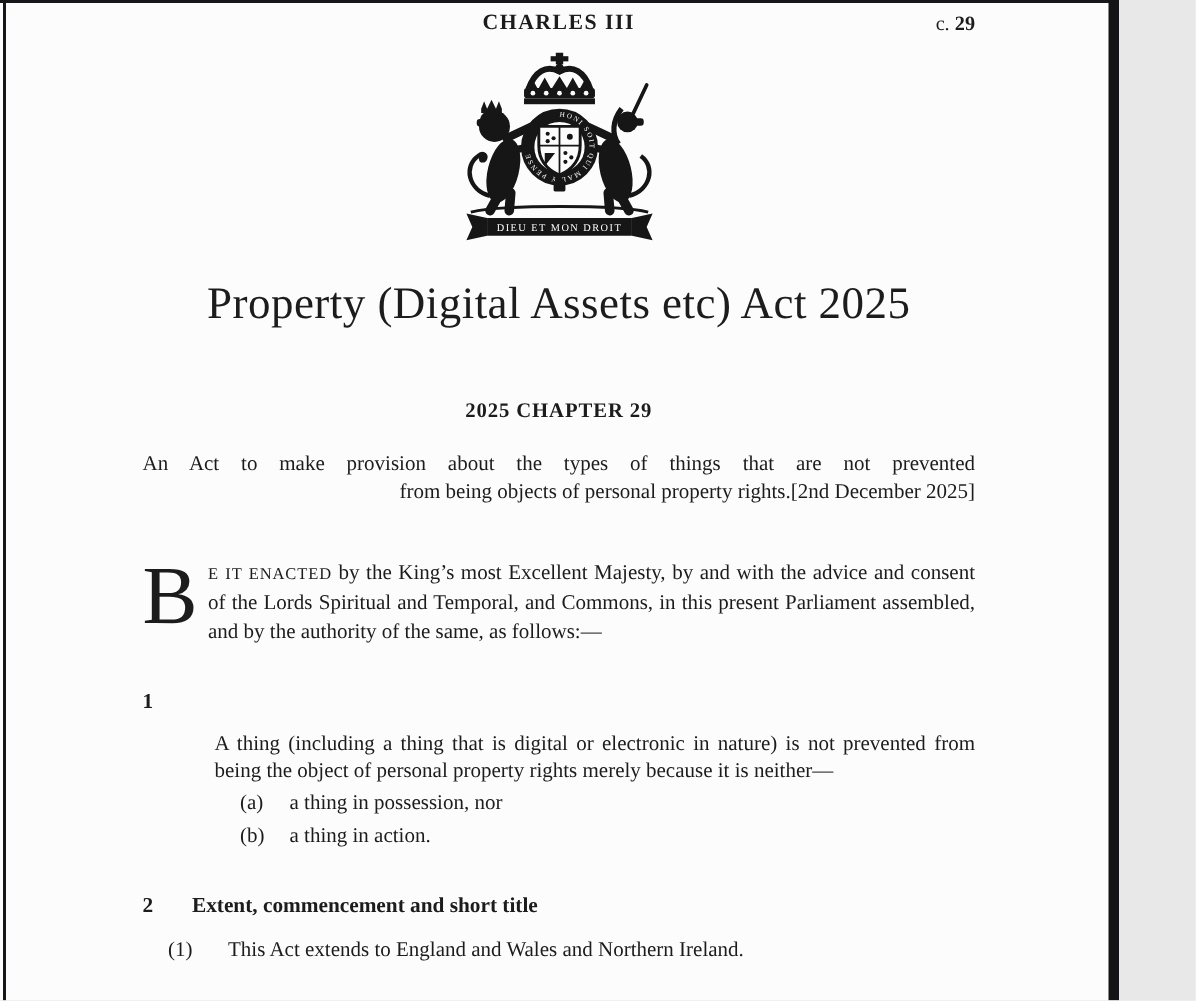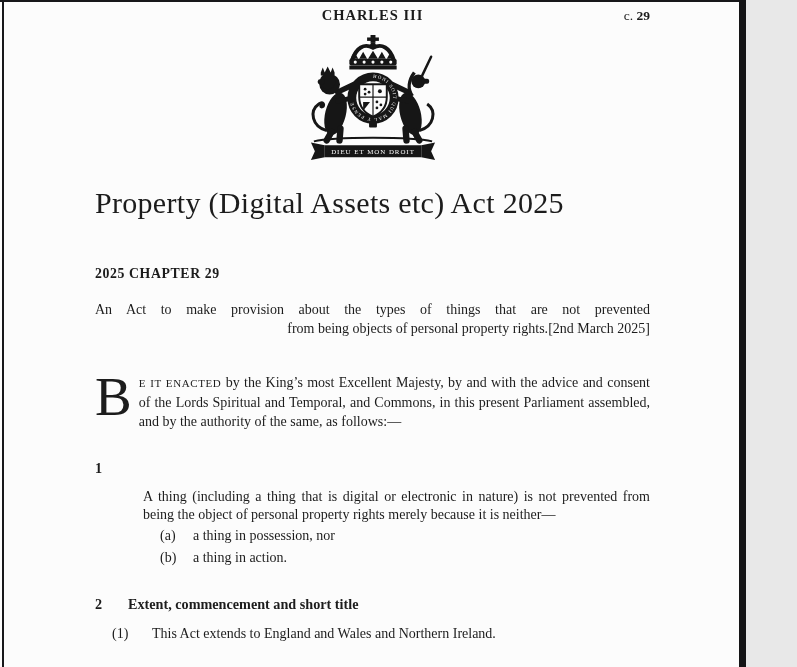--- a/index.html
+++ b/index.html
@@ -13,22 +13,22 @@
 
   .doc{position:absolute;left:95px;top:0;width:555px;}
 
   .masthead{position:relative;margin-top:7px;height:17px;}
   .monarch{position:absolute;left:0;right:0;text-align:center;font-weight:bold;font-size:14.5px;letter-spacing:1px;}
   .chap-ref{position:absolute;right:0;top:1px;font-size:13.5px;}
   .chap-ref .num{font-weight:bold;}
 
   .arms{display:block;margin:11px auto 0;}
 
-  .act-title{margin-top:16px;text-align:left;font-size:30px;letter-spacing:.3px;line-height:38px;font-weight:normal;}
-  .chapter{margin-top:44px;font-weight:bold;font-size:13.8px;letter-spacing:.6px;line-height:16px;}
+  .act-title{margin-top:16px;text-align:center;font-size:30px;letter-spacing:.3px;line-height:38px;font-weight:normal;}
+  .chapter{margin-top:44px;text-align:center;font-weight:bold;font-size:13.8px;letter-spacing:.6px;line-height:16px;}
 
   .preamble{margin-top:19px;font-size:14px;line-height:18.5px;}
   .p-line1{text-align:justify;text-align-last:justify;}
   .p-line2{display:flex;justify-content:flex-end;}
 
   .enacting{margin-top:35px;font-size:14px;line-height:19px;text-align:justify;}
   .dropcap{float:left;font-size:55px;line-height:42px;margin:3px 7px 0 0;}
   .sc{font-size:11px;letter-spacing:.6px;}
 
   .sec-head{display:flex;margin-top:29px;font-weight:bold;font-size:14.2px;line-height:17px;}
@@ -137,21 +137,21 @@
     </svg>
 
     <div class="act-title">Property (Digital Assets etc) Act 2025</div>
 
     <div class="chapter">2025 CHAPTER 29</div>
 
     <div class="preamble">
       <div class="p-line1">An Act to make provision about the types of things that are not prevented</div>
       <div class="p-line2">
         <span>from being objects of personal property rights.</span>
-        <span>[2nd March 2025]</span>
+        <span>[2nd December 2025]</span>
       </div>
     </div>
 
     <div class="enacting">
       <span class="dropcap">B</span><span class="sc">E IT ENACTED</span><span> by the King’s most Excellent Majesty, by and with the advice and consent of the Lords Spiritual and Temporal, and Commons, in this present Parliament assembled, and by the authority of the same, as follows:—</span>
     </div>
 
     <div>
       <div class="sec-head">
         <span class="sec-num">1</span>

